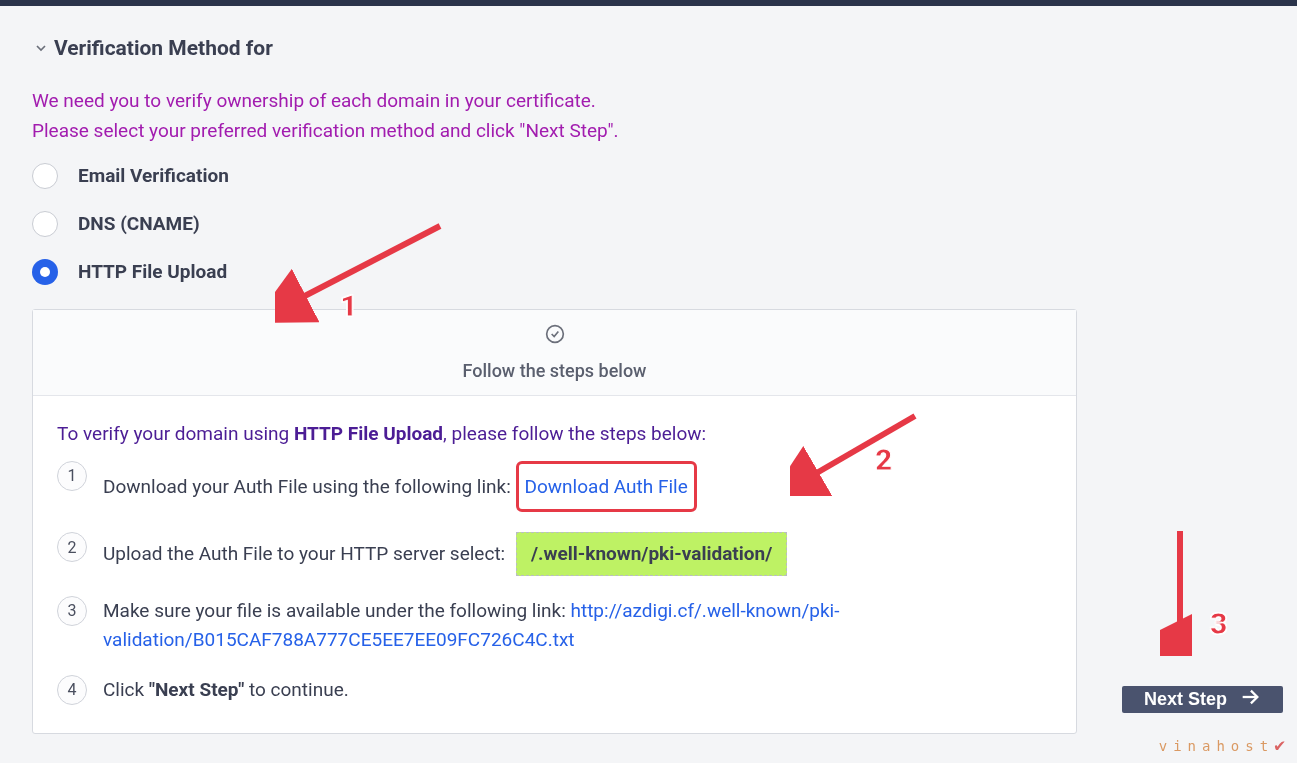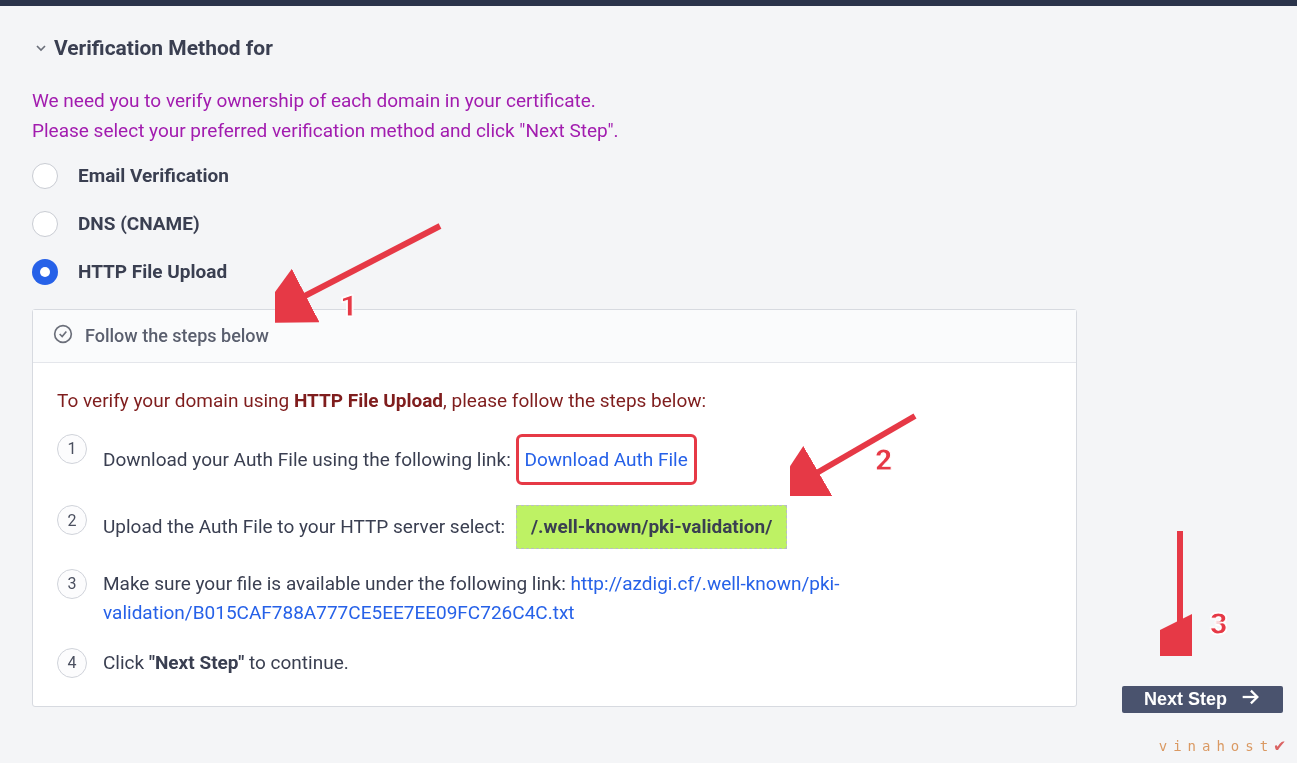--- a/index.html
+++ b/index.html
@@ -87,34 +87,35 @@
     background: #fff;
     width: 1045px;
   }
   .steps-header {
     background: #fafbfc;
     border-bottom: 1px solid #e4e6eb;
     padding: 14px 20px;
     display: flex;
     align-items: center;
     gap: 12px;
+    flex-direction: column;
   }
   .check-icon svg { stroke: #6b6f7a; }
   .steps-header-text {
     font-size: 18px;
     color: #5a5f6e;
     font-weight: 500;
   }
   .steps-body {
     padding: 26px 24px 28px 24px;
   }
   .steps-intro {
     font-size: 19px;
-    color: #7f1d1d;
-    margin-bottom: 22px;
+    color: #4c1d95;
+    margin-bottom: 16px;
   }
   .steps-intro .bold { font-weight: 700; }
   .step-list {
     display: flex;
     flex-direction: column;
     gap: 20px;
   }
   .step-item {
     display: flex;
     align-items: flex-start;

